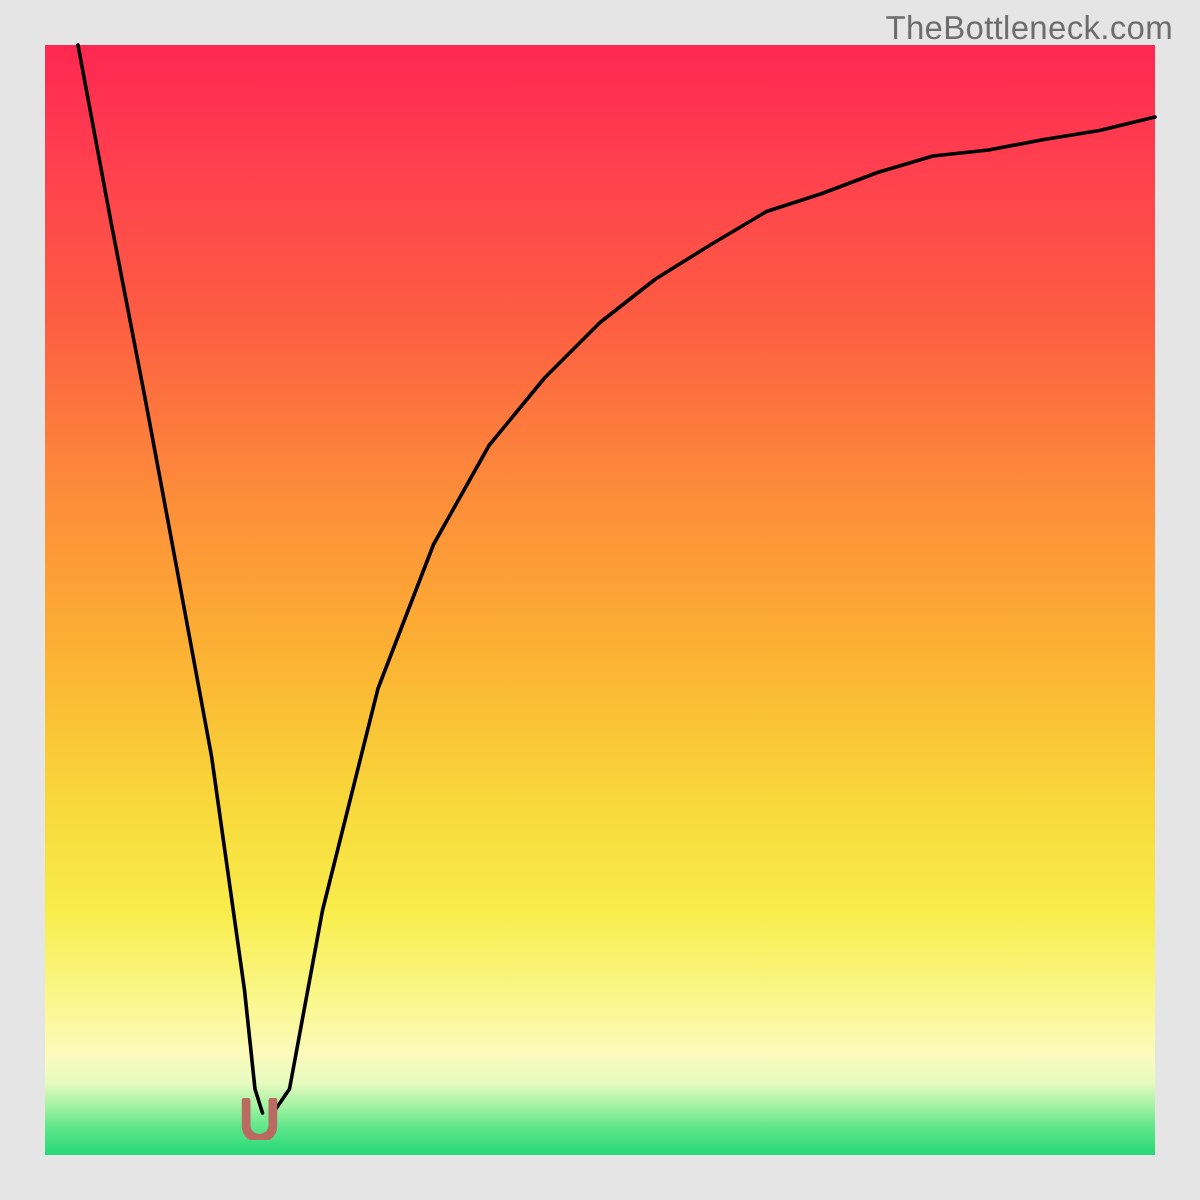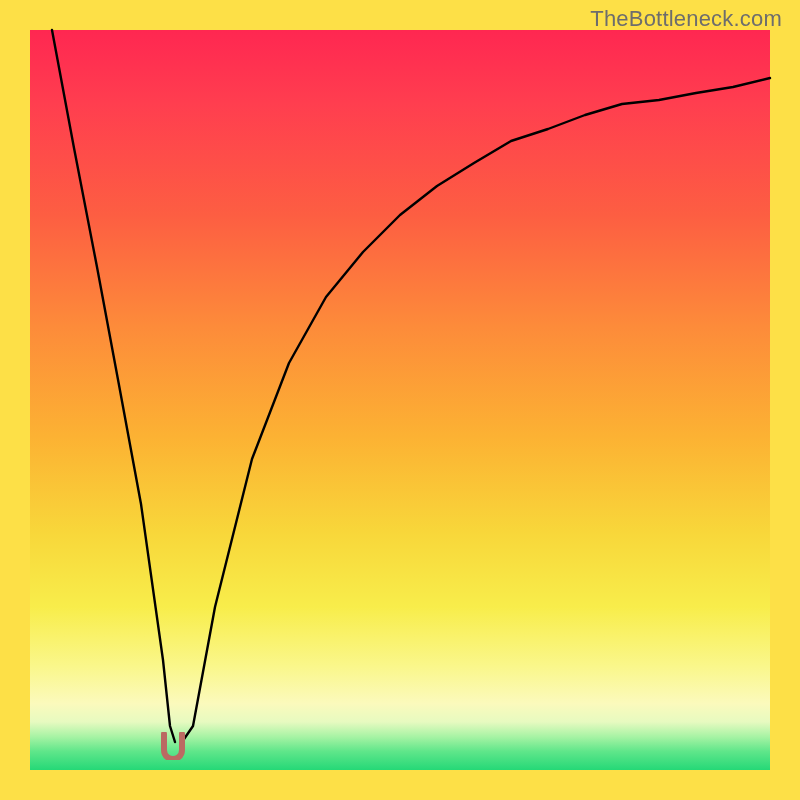--- a/index.html
+++ b/index.html
@@ -8,21 +8,21 @@
     width: 800px;
     height: 800px;
     background: #000;
     overflow: hidden;
     font-family: Arial, Helvetica, sans-serif;
   }
   .frame {
     position: relative;
     width: 800px;
     height: 800px;
-    background: #fde047;
+    background: #e5e5e5;
   }
   .plot-area {
     position: absolute;
     left: 30px;
     top: 30px;
     width: 740px;
     height: 740px;
     
     background: linear-gradient(
       to bottom,

